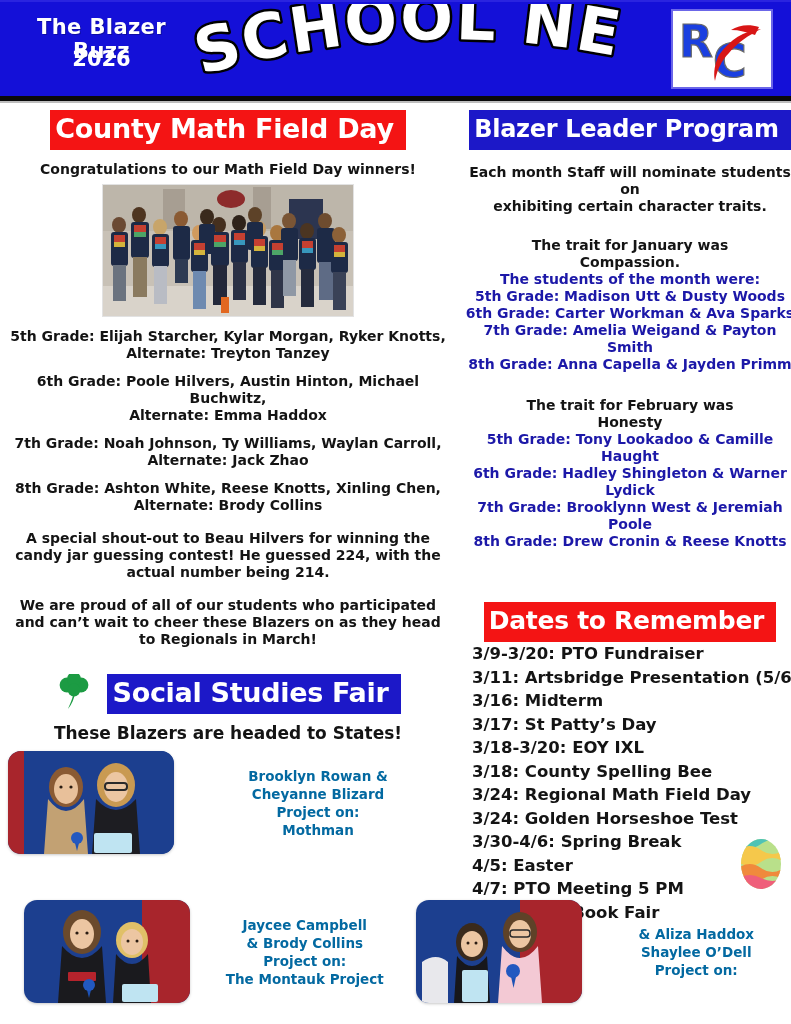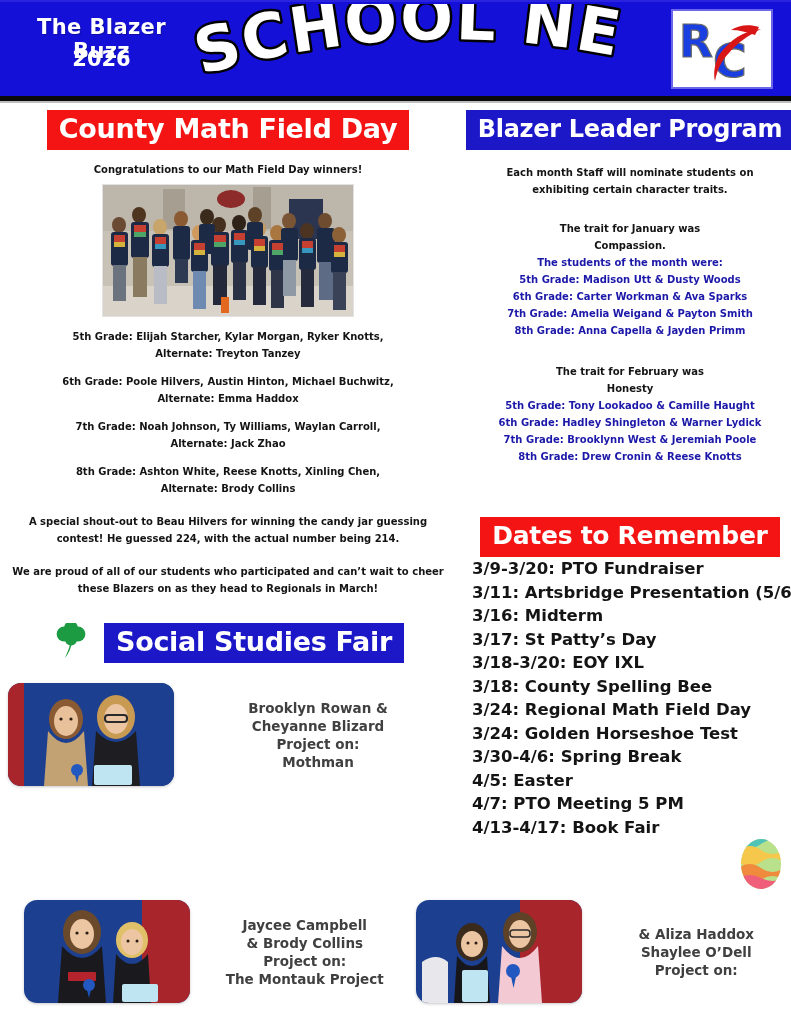--- a/index.html
+++ b/index.html
@@ -95,40 +95,40 @@
   }
 
   
   .banner-heading {
     display: inline-block;
     color: #ffffff;
     font-family: "DejaVu Sans", sans-serif;
     font-weight: bold;
     font-size: 27px;
     line-height: 34px;
-    padding: 2px 12px 4px 12px;
+    padding: 2px 12px 4px 5px;
     letter-spacing: -0.3px;
     white-space: nowrap;
   }
   .banner-red { background: #f41414; }
   .banner-blue { background: #1c18c8; }
 
   .heading-row { text-align: center; }
   .heading-row-flex {
     display: flex;
     align-items: flex-end;
     justify-content: center;
     gap: 14px;
   }
 
   
   .body-text {
     font-family: "DejaVu Sans", sans-serif;
     font-weight: bold;
-    font-size: 10px;
+    font-size: 14px;
     line-height: 17px;
     color: #141414;
     text-align: center;
   }
   .body-text.blue { color: #1c18a8; }
   .spacer-sm { height: 11px; }
   .spacer-md { height: 16px; }
 
   
   .photo {
@@ -155,21 +155,21 @@
     display: flex;
     align-items: center;
     gap: 14px;
     margin-top: 9px;
   }
   .ss-caption {
     font-family: "DejaVu Sans", sans-serif;
     font-weight: bold;
     font-size: 13.5px;
     line-height: 18px;
-    color: #404040;
+    color: #0369a1;
     text-align: center;
     flex: 1;
   }
 
   
   .bottom-row {
     position: absolute;
     left: 24px; top: 900px;
     width: 775px;
     display: flex;
@@ -389,20 +389,21 @@
           <circle cx="26" cy="11" r="7.4" fill="#1c9b43"></circle>
           <circle cx="19" cy="5" r="7.0" fill="#1c9b43"></circle>
           <circle cx="19" cy="16" r="6.4" fill="#1c9b43"></circle>
           <path d="M19 17 C 17.5 25, 15.5 29, 13 35 C 17 30, 19 25, 20.4 18 Z" fill="#1c9b43"></path>
         </svg>
       </span>
       <span class="banner-heading banner-blue">Social Studies Fair</span>
     </div>
 
     <div class="spacer-sm"></div>
+    <div class="body-text" style="font-size:17px;">These Blazers are headed to States!</div>
 
     <div class="ss-row">
       <div class="ss-photo">
         <svg width="166" height="103" viewBox="0 0 166 103" xmlns="http://www.w3.org/2000/svg">
           <rect width="166" height="103" fill="#1c3f8f"></rect>
           <rect x="0" y="0" width="16" height="103" fill="#a8252c"></rect>
           <rect x="150" y="0" width="16" height="103" fill="#1c3f8f"></rect>
           <g>
             <ellipse cx="58" cy="36" rx="17" ry="20" fill="#8a5a33"></ellipse>
             <ellipse cx="58" cy="38" rx="12" ry="15" fill="#e8c09a"></ellipse>

